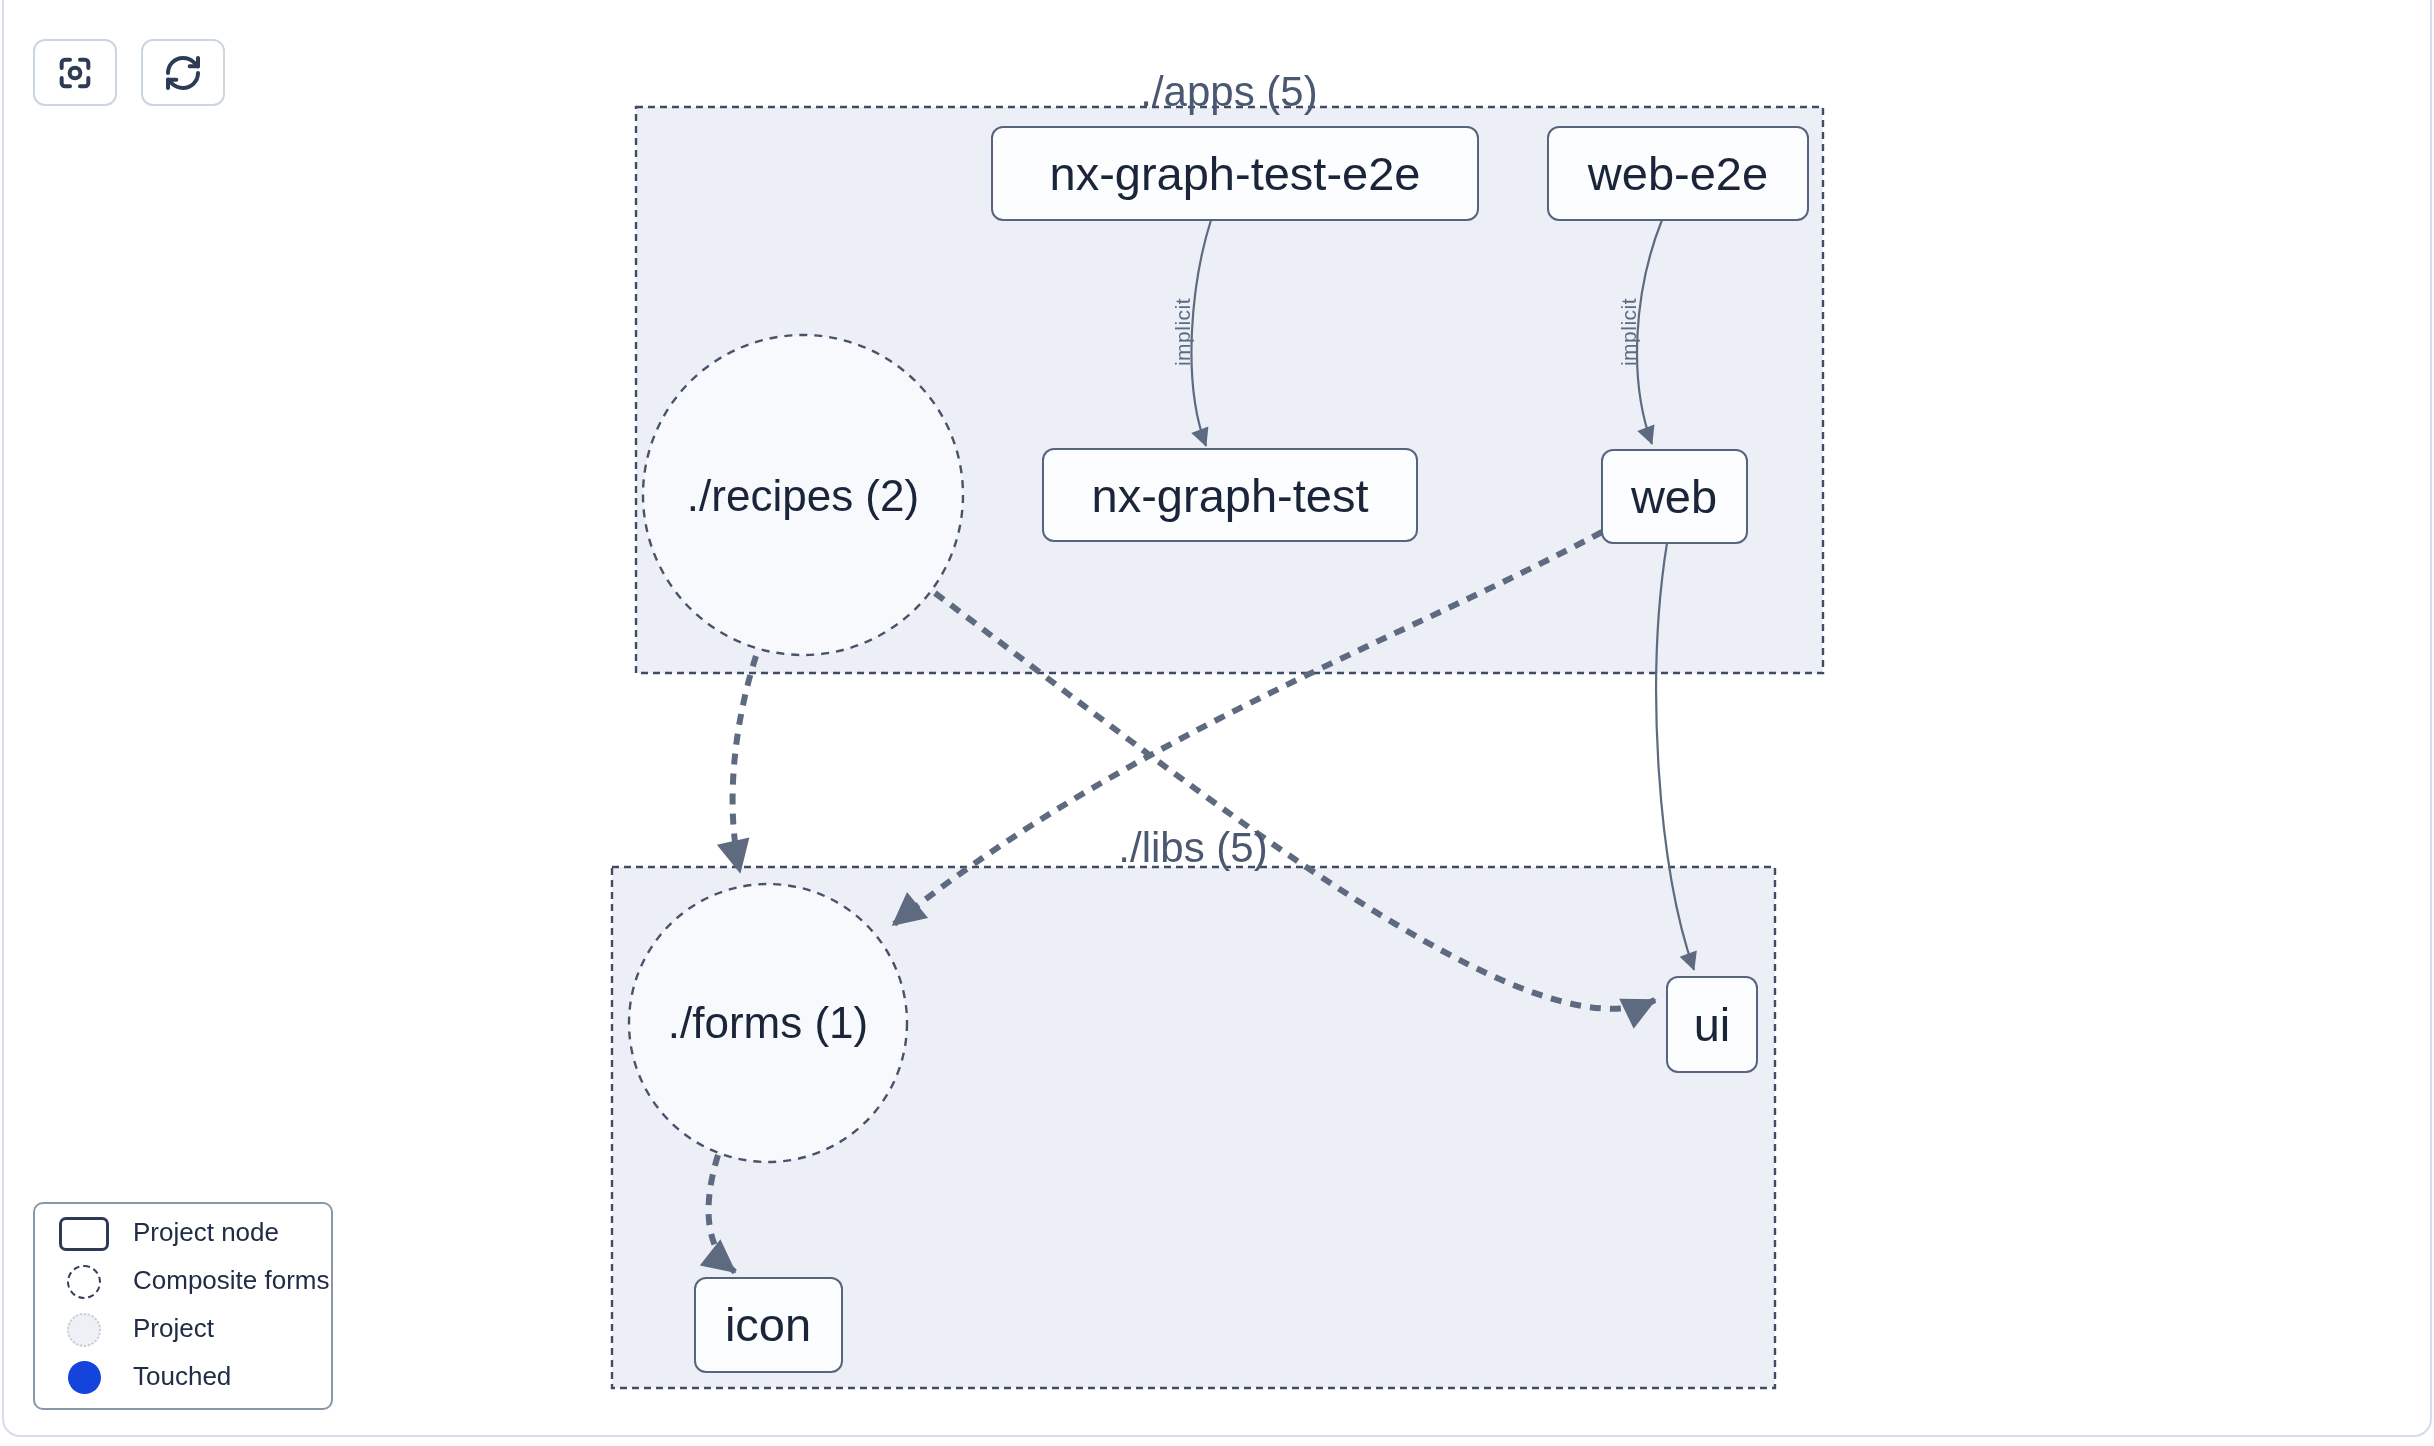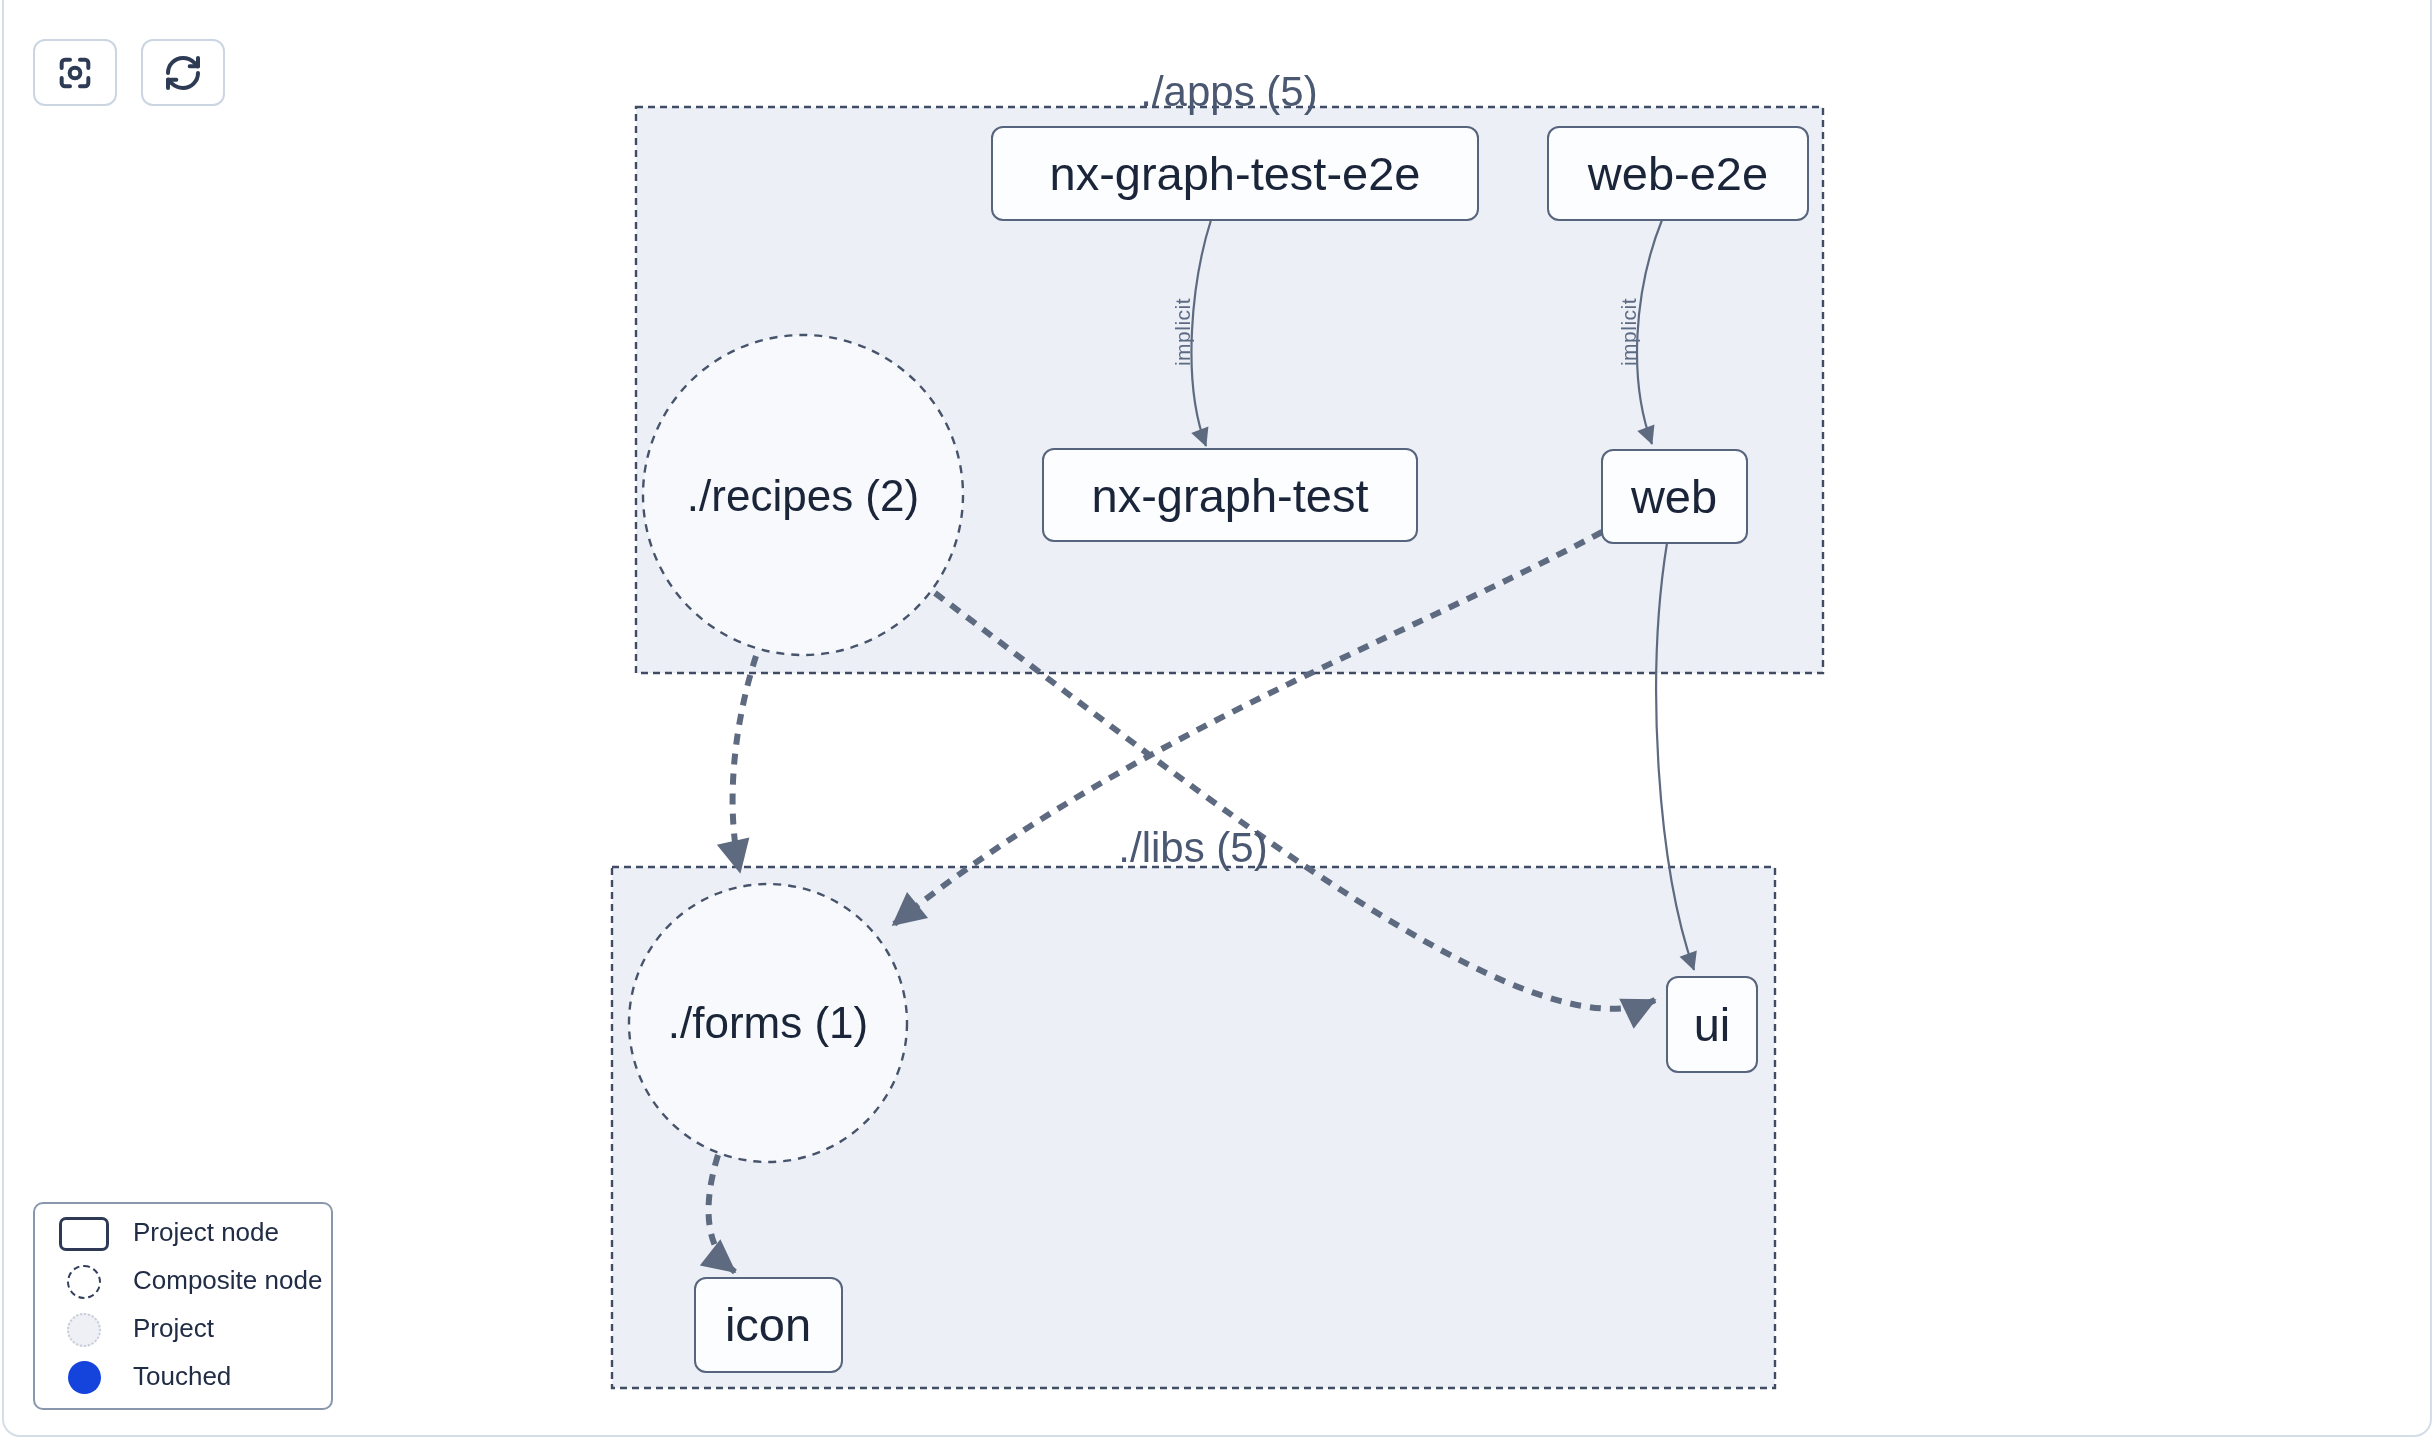--- a/index.html
+++ b/index.html
@@ -137,21 +137,21 @@
     <div class="legend-row">
       <span class="legend-swatch-cell">
           <span class="sw-project"></span>
         </span>
       <span class="legend-label">Project node</span>
     </div>
     <div class="legend-row">
       <span class="legend-swatch-cell">
           <span class="sw-composite"></span>
         </span>
-      <span class="legend-label">Composite node</span>
+      <span class="legend-label">Composite forms</span>
     </div>
     <div class="legend-row">
       <span class="legend-swatch-cell">
           <span class="sw-affected"></span>
         </span>
       <span class="legend-label">Project</span>
     </div>
     <div class="legend-row">
       <span class="legend-swatch-cell">
           <span class="sw-touched" style="background: rgb(20, 68, 220);"></span>

